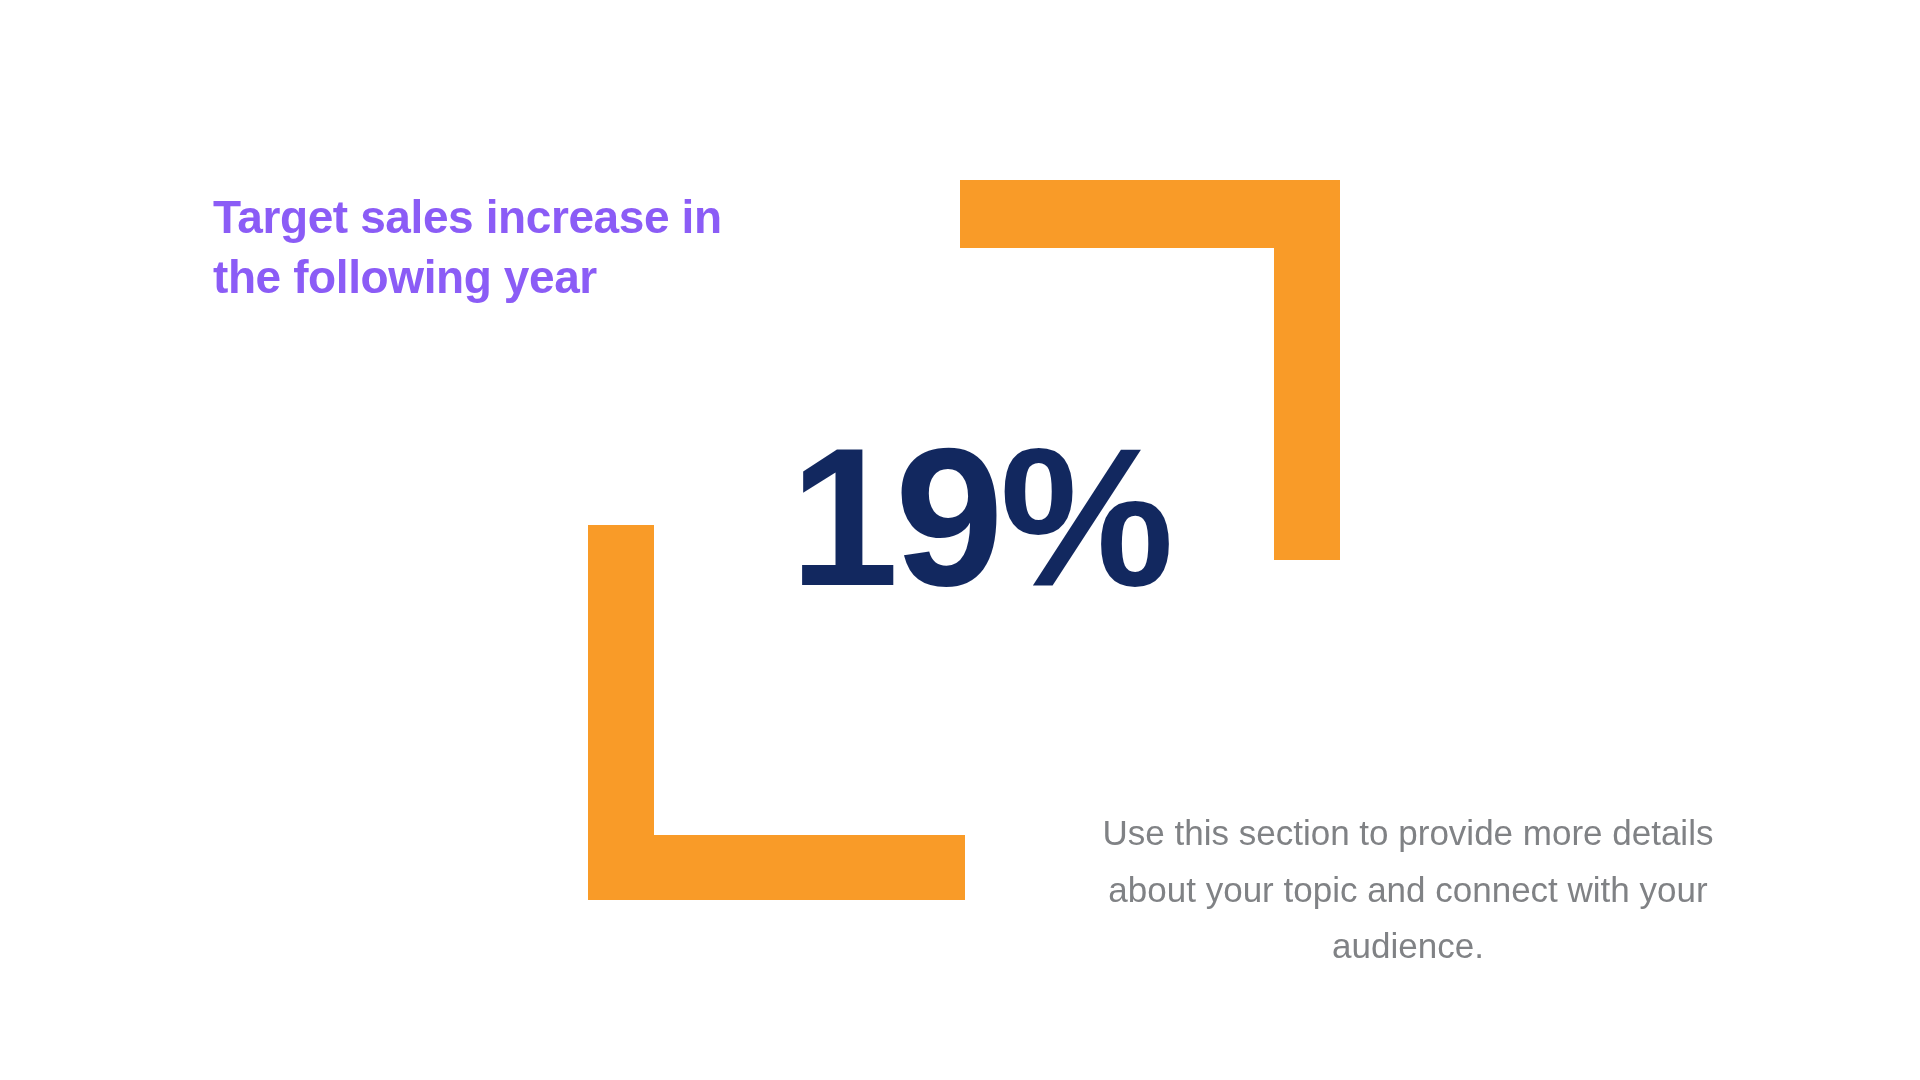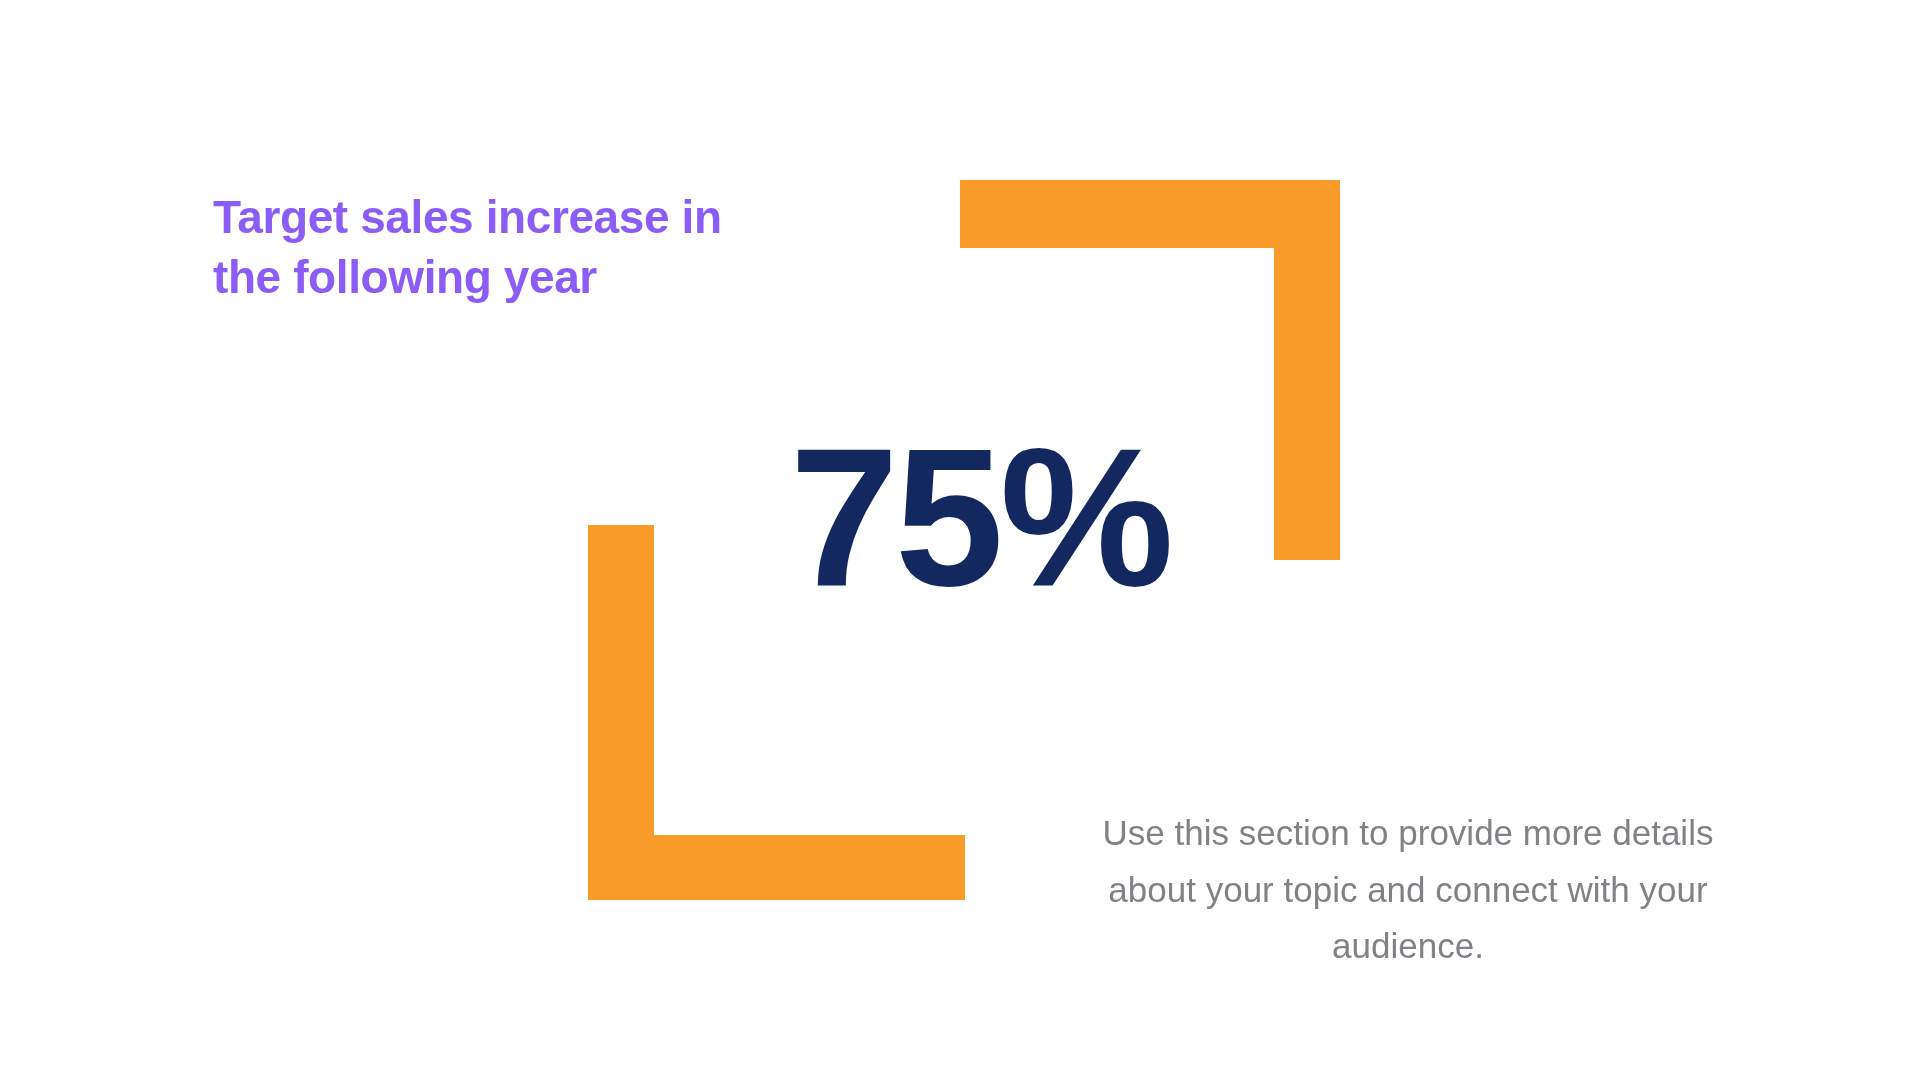--- a/index.html
+++ b/index.html
@@ -125,17 +125,17 @@
   <div id="bracket-top-right" class="bracket">
     <div class="bracket-bar bar-horizontal"></div>
     <div class="bracket-bar bar-vertical"></div>
   </div>
 
   <div id="bracket-bottom-left" class="bracket">
     <div class="bracket-bar bar-vertical"></div>
     <div class="bracket-bar bar-horizontal"></div>
   </div>
 
-  <div id="stat-value">75%</div>
+  <div id="stat-value">19%</div>
 
   <p id="slide-description">Use this section to provide more details about your topic and connect with your audience.</p>
 
 </div>
 
 </body></html>

